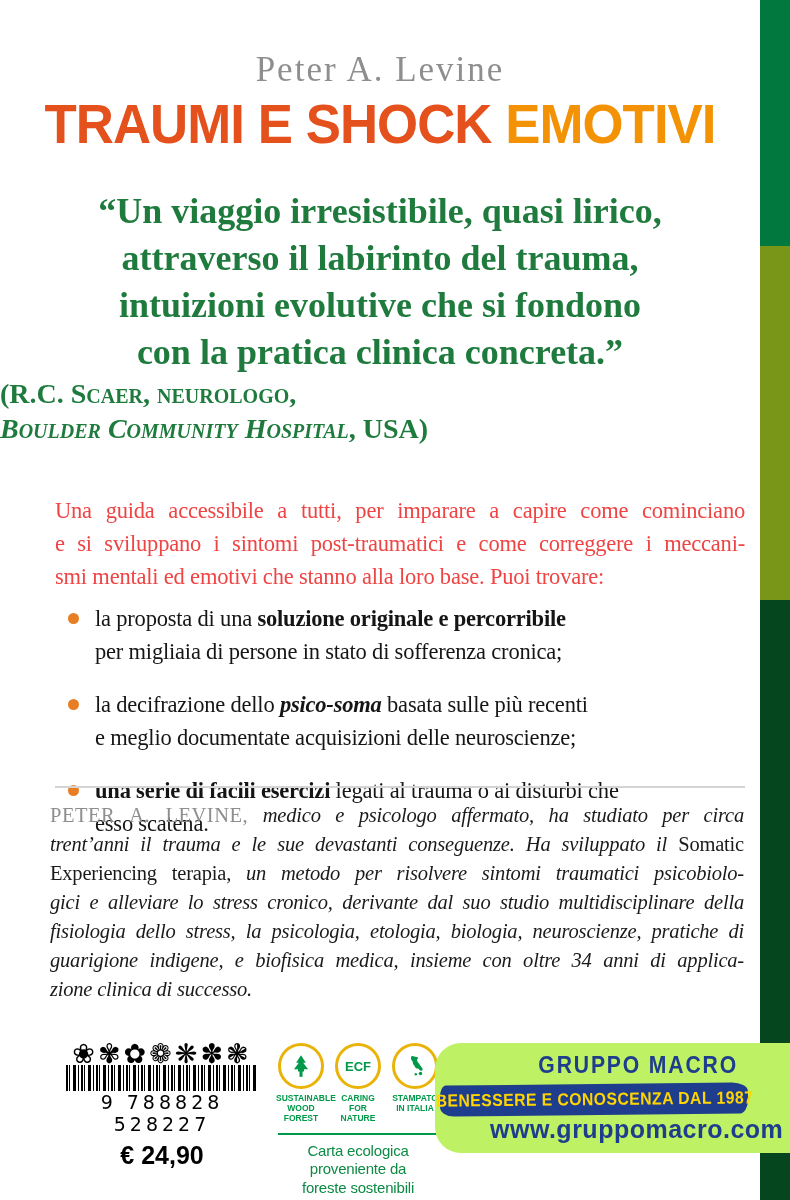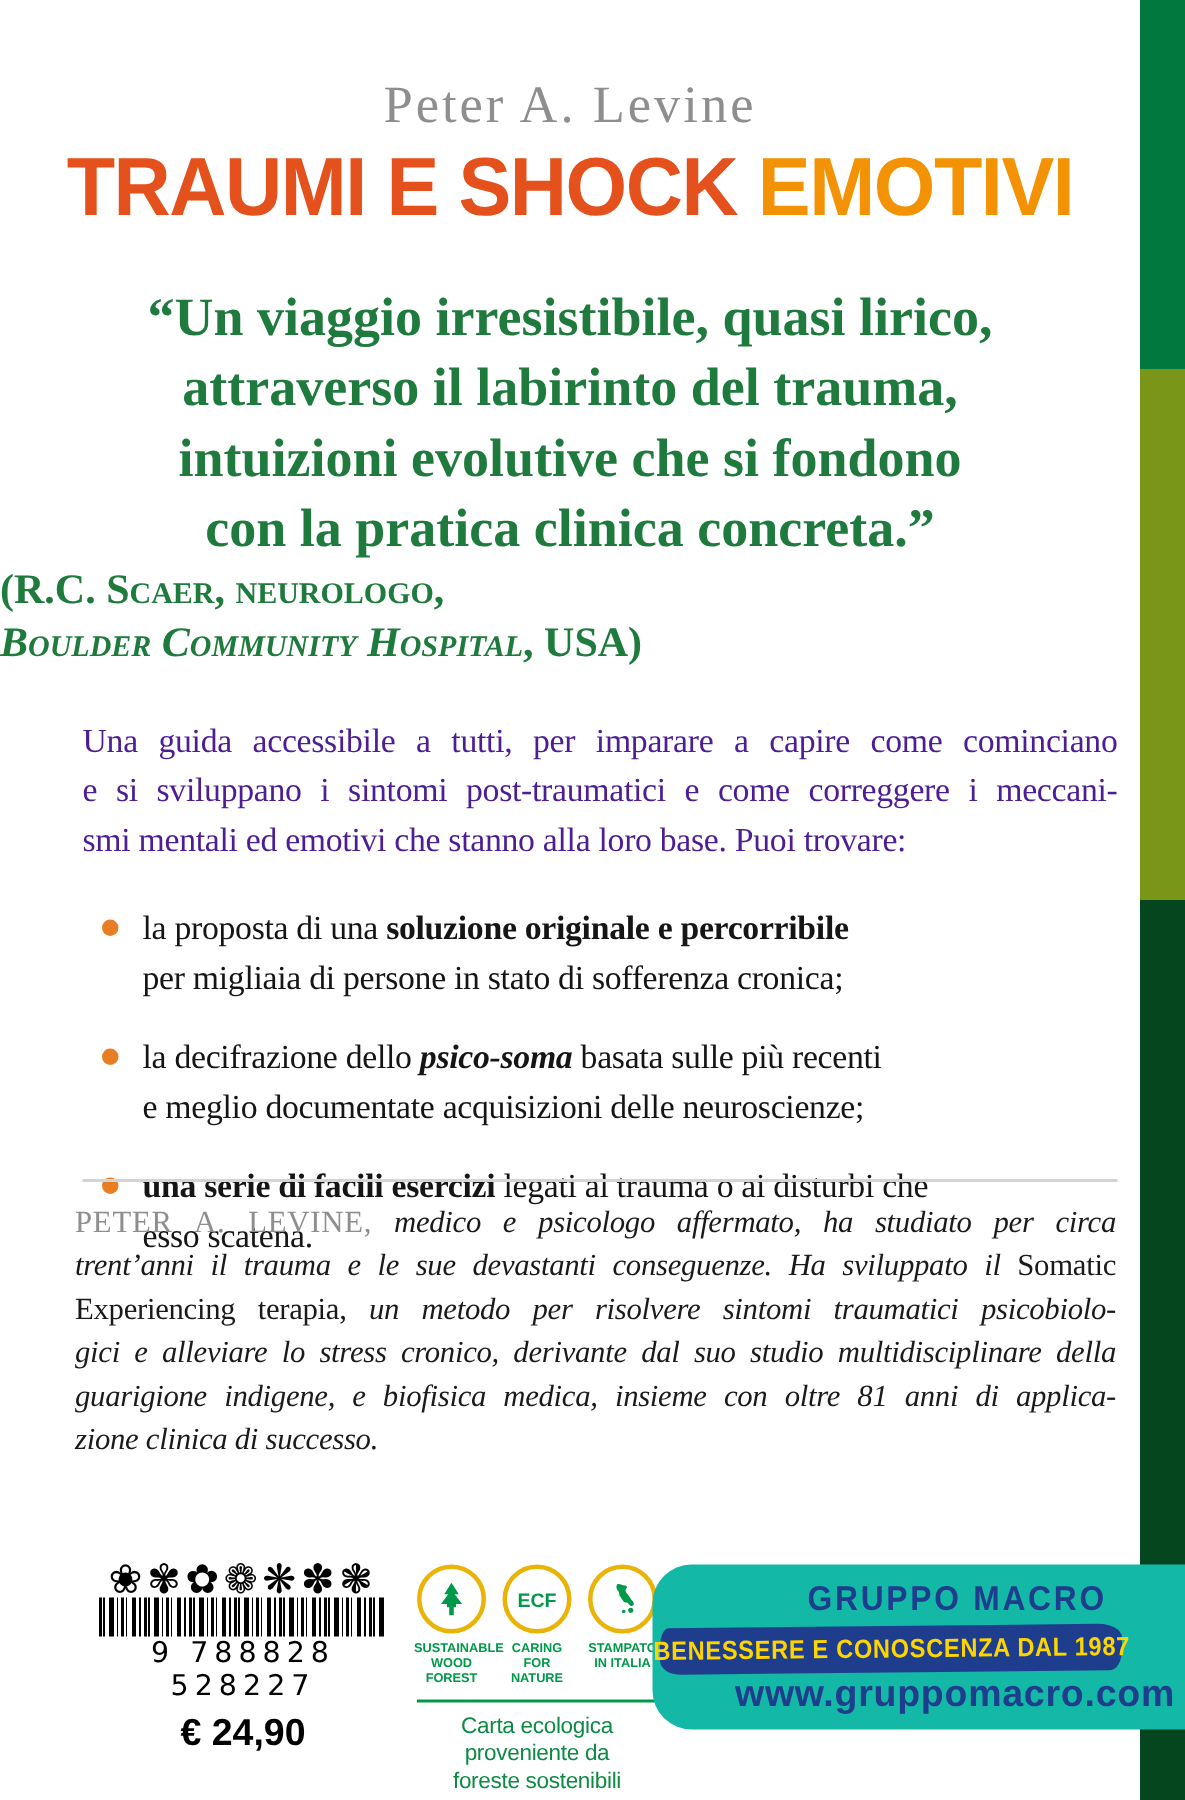--- a/index.html
+++ b/index.html
@@ -33,22 +33,22 @@
     color:#1f7b3d; font-weight:bold; font-size:36px; line-height:47px;
   }
   .attribution {
     position:absolute; top:376px; left:0; width:760px; 
     color:#1f7b3d; font-weight:bold; font-size:28px; line-height:35px;
     font-variant:small-caps;
   }
   .attribution .ital { font-style:italic; }
 
   .intro {
-    position:absolute; top:477px; left:55px; width:690px;
-    font-size:22.5px; line-height:33px; letter-spacing:-0.2px; color:#4c1d95;
+    position:absolute; top:494px; left:55px; width:690px;
+    font-size:22.5px; line-height:33px; letter-spacing:-0.2px; color:#ef4444;
   }
   .intro .jline { text-align:justify; text-align-last:justify; }
   .intro .lline { text-align:left; }
 
   .bullets { position:absolute; top:582px; left:55px; width:690px; }
   .bullet { position:relative; padding-left:40px; margin-bottom:7px;
             font-size:22.5px; line-height:33px; letter-spacing:-0.2px; color:#151515;margin-top:20px; }
   .bullet .dot {
     position:absolute; left:13px; top:11px; width:11px; height:11px;
     border-radius:50%; background:#e87e24;
@@ -101,21 +101,21 @@
     display:flex; align-items:center; justify-content:center; color:#009949; background:#fff;
   }
   .badge-circle svg { display:block; }
   .ecf-text { font-weight:bold; font-size:13px; letter-spacing:0; color:#009949; }
   .badge-label { margin-top:4px; font-size:8.5px; font-weight:bold; color:#009949; line-height:1.2; }
   .eco-divider { height:2px; background:#009949; margin:9px 2px 7px 2px; }
   .eco-caption { color:#0d8a43; font-size:15px; line-height:1.25; font-weight:normal; letter-spacing:-0.2px; }
 
   .logo-block {
     position:absolute; top:1043px; left:435px; width:355px; height:110px;
-    background:#14b8a6; border-radius:26px 0 0 26px; z-index:3;
+    background:#bef264; border-radius:26px 0 0 26px; z-index:3;
     font-family:"Liberation Sans", sans-serif;
   }
   .logo-name {
     position:absolute; top:9px; right:52px; color:#1e3d8d;
     font-weight:bold; font-size:23px; letter-spacing:2px; transform:scaleX(0.92);
     transform-origin:right; white-space:nowrap;
   }
   .logo-band {
     position:absolute; top:41px; left:5px; width:308px; height:31px;
     background:#1e3d8d; border-radius:6px 16px 8px 14px / 12px 9px 14px 9px;
@@ -184,21 +184,22 @@
     </div>
   </div>
 
   <div class="divider"></div>
 
   <div class="bio">
     <div class="jline"><span class="name">PETER A. LEVINE,</span><span> medico e psicologo affermato, ha studiato per circa</span></div>
     <div class="jline"><span>trent’anni il trauma e le sue devastanti conseguenze. Ha sviluppato il </span><span class="roman">Somatic</span></div>
     <div class="jline"><span class="roman">Experiencing terapia,</span><span> un metodo per risolvere sintomi traumatici psicobiolo-</span></div>
     <div class="jline">gici e alleviare lo stress cronico, derivante dal suo studio multidisciplinare della</div>
-    <div class="jline">guarigione indigene, e biofisica medica, insieme con oltre 81 anni di applica-</div>
+    <div class="jline">fisiologia dello stress, la psicologia, etologia, biologia, neuroscienze, pratiche di</div>
+    <div class="jline">guarigione indigene, e biofisica medica, insieme con oltre 34 anni di applica-</div>
     <div class="lline">zione clinica di successo.</div>
   </div>
 
   <div class="barcode-block">
     <div class="flowers">❀✾✿❁❋✽❃</div>
     <div class="bars">
       <div class="digits">9 788828 528227</div>
     </div>
     <div class="price">€ 24,90</div>
   </div>

